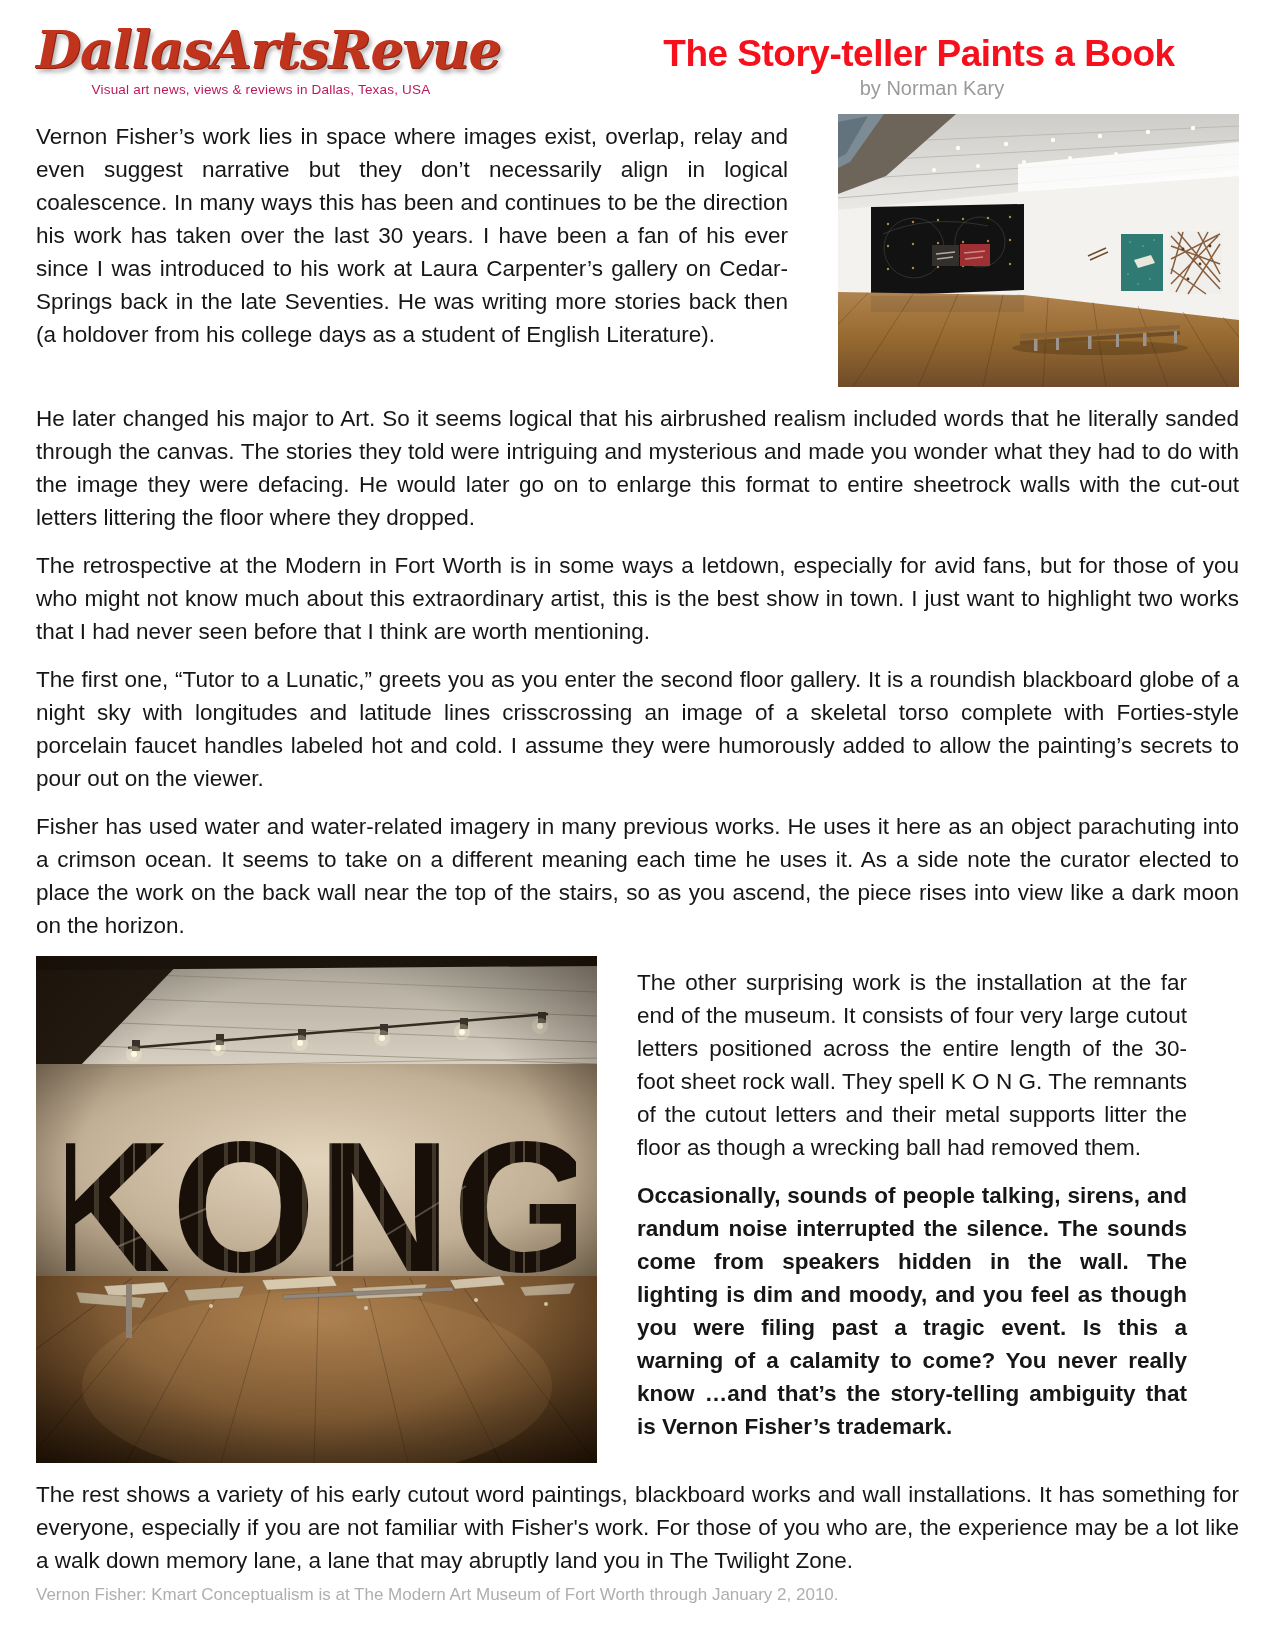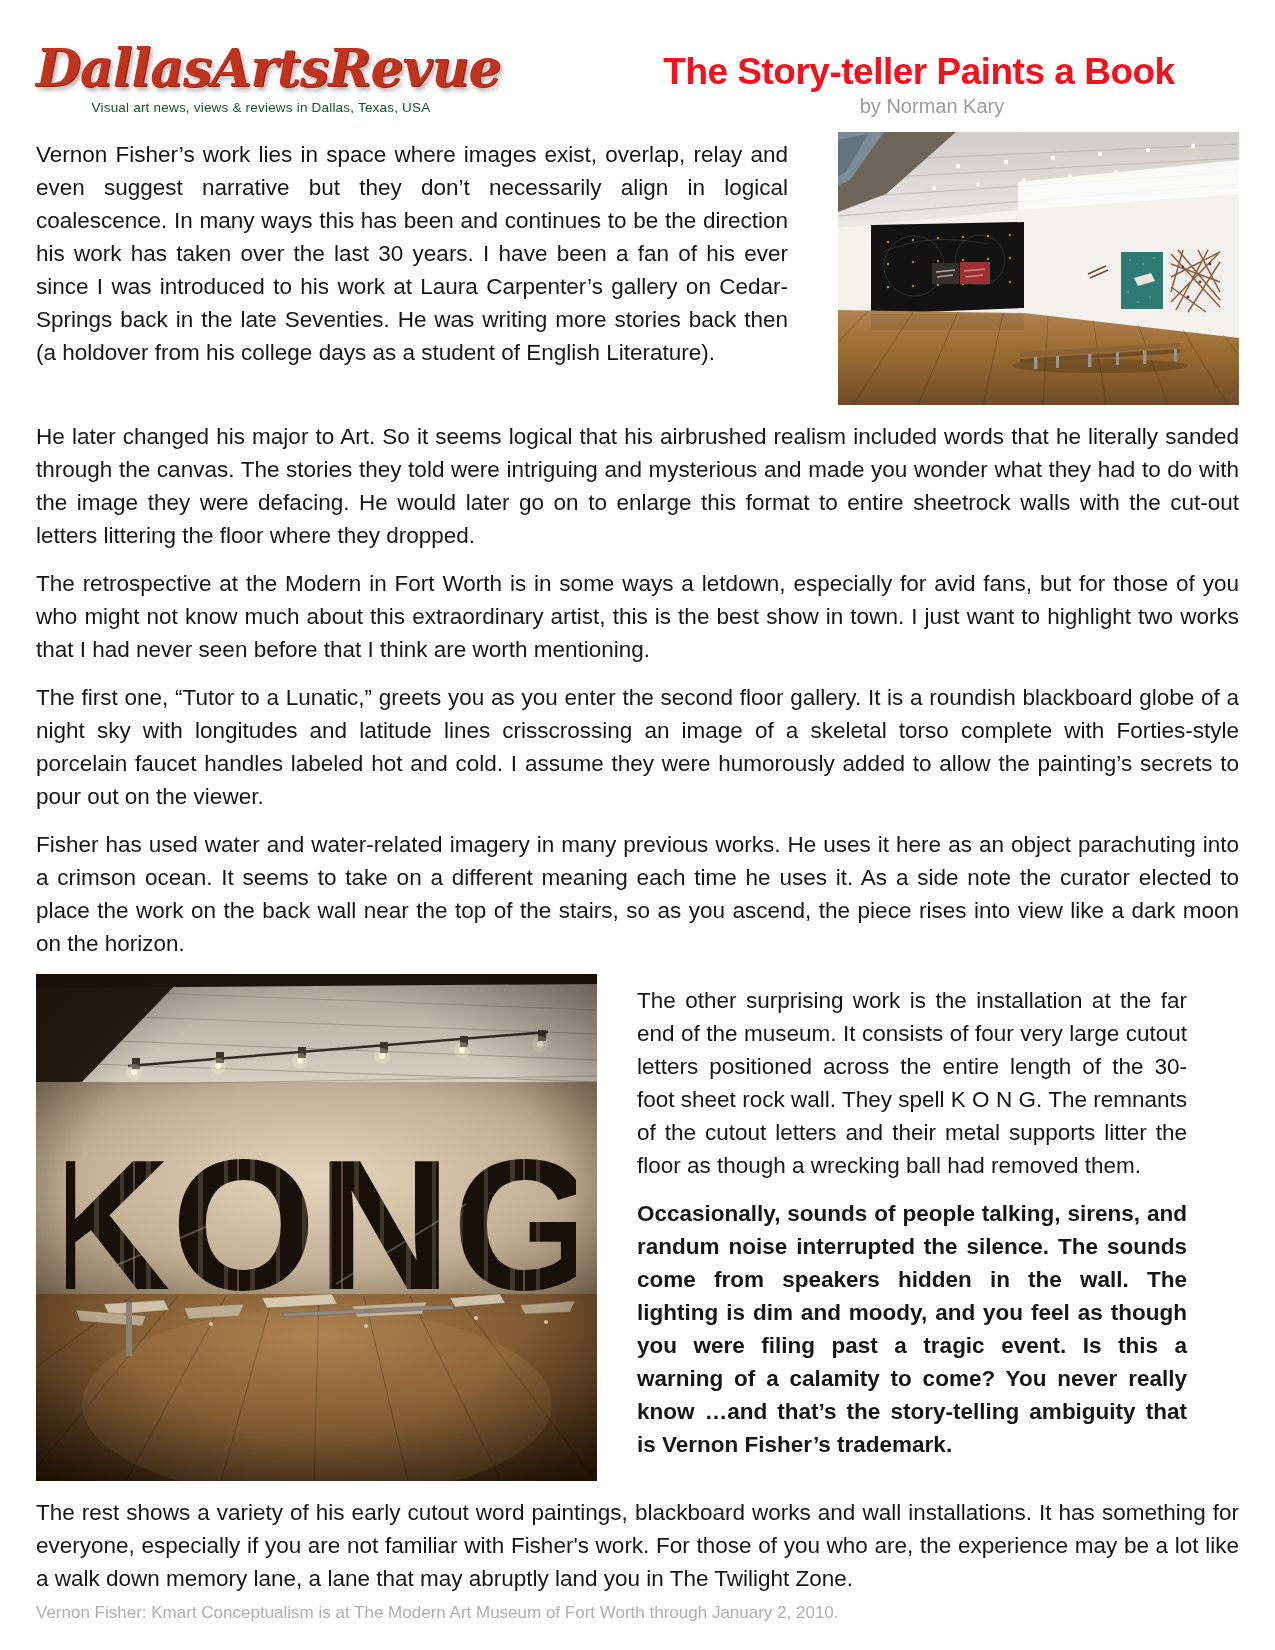--- a/index.html
+++ b/index.html
@@ -2,34 +2,34 @@
 <html><head>
 <meta charset="utf-8">
 <style>
   * { margin:0; padding:0; box-sizing:border-box; }
   html,body { background:#ffffff; }
   body {
     width:1275px; height:1650px; overflow:hidden;
     font-family:"Liberation Sans", sans-serif;
     color:#161616;
   }
-  .page { width:1275px; padding:40px 36px 0 36px; }
+  .page { width:1275px; padding:22px 36px 0 36px; }
 
   
   .masthead { display:flex; justify-content:space-between; align-items:flex-start; height:86px; }
   .logo-block { width:450px; text-align:center; }
   .logo-text {
     font-family:"DejaVu Serif","Liberation Serif",serif;
     font-style:italic; font-weight:bold;
     font-size:52px; line-height:56px; letter-spacing:-1px;
     color:#c0331d;
     text-shadow:1px 1px 0 #8e2414, 3px 4px 4px rgba(110,110,110,.55);
     white-space:nowrap;
   }
-  .tagline { font-size:13.5px; color:#14532d; margin-top:4px; letter-spacing:.2px; }
+  .tagline { font-size:13.5px; color:#be185d; margin-top:4px; letter-spacing:.2px; }
   .title-block { width:640px; padding-top:12px;text-align:center; }
   .article-title {
     font-size:37px; font-weight:bold; color:#f5101c;
     letter-spacing:-.5px; line-height:40px; white-space:nowrap;
   }
   .byline { font-size:20px; color:#9b9b9b; margin-top:3px; margin-left:26px; }
 
   
   .bodytext { font-size:22.5px; line-height:33px; text-align:justify; color:#161616; }
   .sec1 { display:flex; margin-top:12px; }

